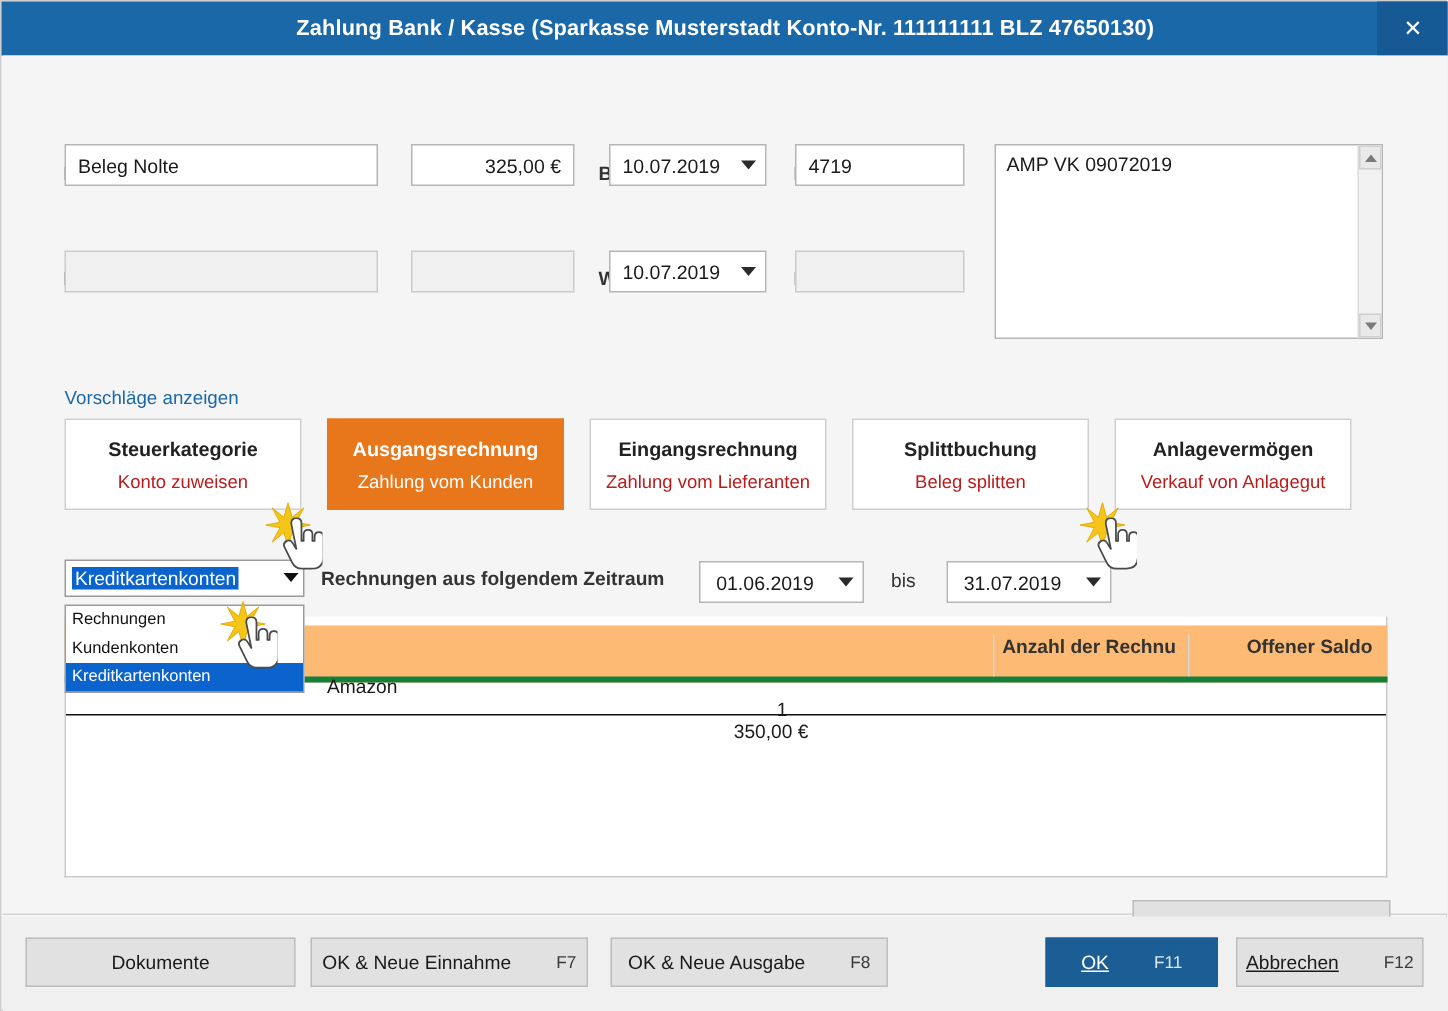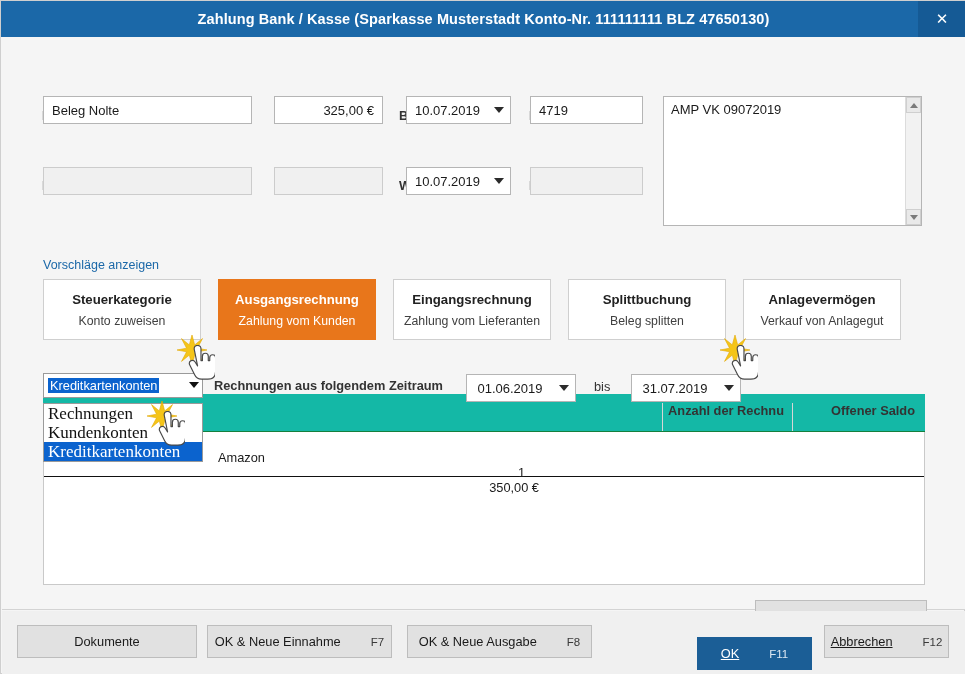--- a/index.html
+++ b/index.html
@@ -106,21 +106,21 @@
 
   
   .cards { position:absolute; left:41px; top:242px; display:flex; gap:17px; }
   .card {
     width: 158px; height: 61px;
     background:#ffffff; border:1px solid #cfcfcf;
     display:flex; flex-direction:column; align-items:center; justify-content:center;
     gap:7px; cursor:pointer;
   }
   .card .t1 { font-size:13.2px; font-weight:700; color:#222; }
-  .card .t2 { font-size:12.3px; color:#404040; }
+  .card .t2 { font-size:12.3px; color:#b91c1c; }
   .card.active { background:#e8761b; border-color:#e8761b; }
   .card.active .t1, .card.active .t2 { color:#ffffff; }
 
   
   .selbox {
     position:absolute; left:41px; top:336px;
     width:160px; height:25px;
     background:#ffffff; border:1px solid #9a9a9a;
     display:flex; align-items:center;
   }
@@ -135,42 +135,41 @@
   }
 
   .dropdown {
     position:absolute; left:41px; top:366px;
     width:160px;
     background:#ffffff; border:1px solid #9a9a9a;
     z-index:40;
   }
   .dropdown .opt {
     height:19px; line-height:19px;
-    font-size:17px; color:#111; padding-left:4px; white-space:nowrap;
+    font-size:11px; color:#111; padding-left:4px; white-space:nowrap;
     cursor:pointer;
-    font-family:Liberation Serif, serif;
   }
   .dropdown .opt.hl { background:#0b63ce; color:#ffffff; }
 
   .ziel { position:absolute; left:212px; top:341px; font-size:12.8px; color:#333; font-weight:600;}
   .bis  { position:absolute; left:592px; top:342px; font-size:12.8px; color:#333; }
 
   
   .table {
     position:absolute; left:41px; top:374px;
     width:882px; height:174px;
     background:#ffffff;
     border:1px solid #c9c9c9;
     border-top:none;
   }
   .thead {
-    position:absolute; left:41px; top:357px;
+    position:absolute; left:41px; top:380px;
     width:882px; height:38px;
-    background:#14b8a6;
-    border-bottom:1px solid #15803d;
+    background:#fdba74;
+    border-bottom:4px solid #15803d;
     display:flex; align-items:flex-end;
   }
   .th {
     font-size:12.8px; color:#333; font-weight:600;
     padding-bottom:8px;
     overflow:hidden; white-space:nowrap;
   }
   .th.c1 { width:620px; border-right:1px solid #d6d6d6; height:28px; }
   .th.c2 { width:130px; text-align:right; padding-right:8px; border-right:1px solid #d6d6d6; height:28px;}
   .th.c3 { width:130px; text-align:right; padding-right:8px; height:28px;}
@@ -354,21 +353,21 @@
       <span>Dokumente</span>
     </div>
     <div class="btn" style="left:205px; top:14px; width:185px;">
       <span>OK &amp; Neue Einnahme</span>
       <span class="fk">F7</span>
     </div>
     <div class="btn" style="left:405px; top:14px; width:185px;">
       <span>OK &amp; Neue Ausgabe</span>
       <span class="fk">F8</span>
     </div>
-    <div class="btn primary" style="left:695px; top:26px; width:115px;">
+    <div class="btn primary" style="left:695px; top:14px; width:115px;">
       <span class="u">OK</span>
       <span class="fk">F11</span>
     </div>
     <div class="btn" style="left:822px; top:14px; width:125px;">
       <span class="u">Abbrechen</span>
       <span class="fk">F12</span>
     </div>
   </div>
 
   <div class="marker" style="left:170px; top:334px;">

